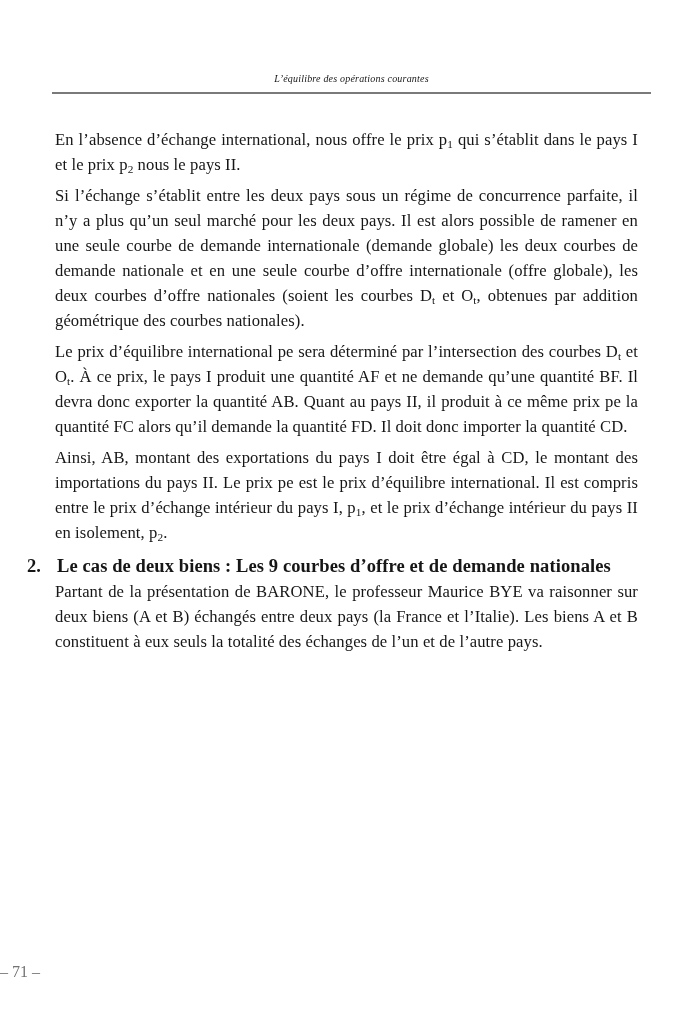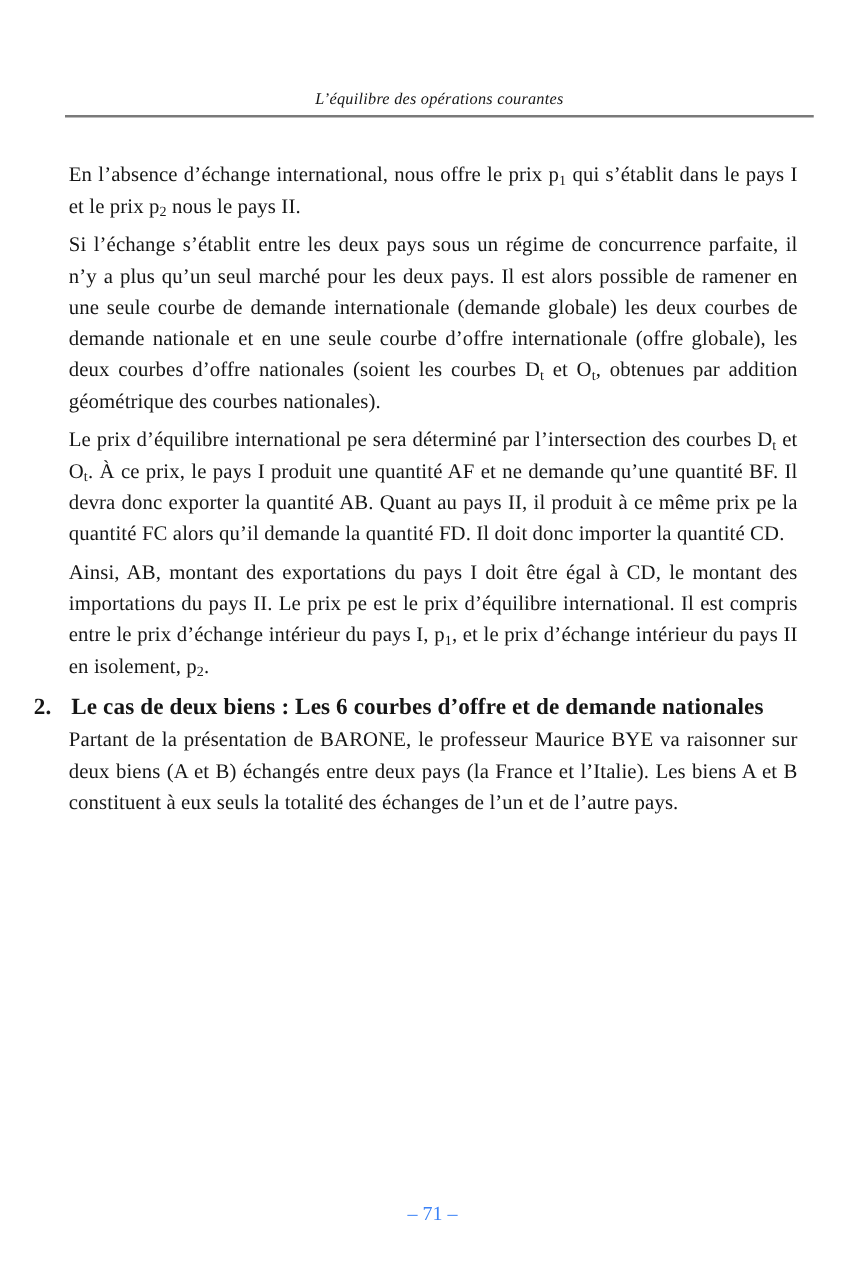--- a/index.html
+++ b/index.html
@@ -15,21 +15,21 @@
     color: #161616;
     font-family: "Liberation Serif", "DejaVu Serif", serif;
     overflow: hidden;
   }
   .running-head {
     margin: 69px 41px 0 52px;
   }
   .running-head-title {
     text-align: center;
     font-style: italic;
-    font-size: 13px;
+    font-size: 10px;
     line-height: 20px;
     letter-spacing: 0.2px;
   }
   .header-rule {
     margin-top: 3px;
     border: 0;
     border-top: 2.5px solid #7a7a7a;
     height: 0;
   }
   .body-text {
@@ -67,24 +67,24 @@
     line-height: 0;
     vertical-align: baseline;
     position: relative;
     top: 0.3em;
   }
   .page-footer {
     position: absolute;
     left: 0;
     right: 0;
     top: 961px;
-    text-align: center;
+    text-align: left;
     font-size: 16px;
     line-height: 22px;
-    color: #3b82f6;
+    color: #737373;
   }
 </style>
 </head>
 <body>
 
 <div class="page">
 
   <div class="running-head">
     <div class="running-head-title">L’équilibre des opérations courantes</div>
     <div class="header-rule"></div>
@@ -92,21 +92,21 @@
 
   <div class="body-text">
     <p class="para"><span>En l’absence d’échange international, nous offre le prix p</span><sub class="subscript">1</sub><span> qui s’établit dans le pays I et le prix p</span><sub class="subscript">2</sub><span> nous le pays II.</span></p>
     <p class="para"><span>Si l’échange s’établit entre les deux pays sous un régime de concurrence parfaite, il n’y a plus qu’un seul marché pour les deux pays. Il est alors possible de ramener en une seule courbe de demande internationale (demande globale) les deux courbes de demande nationale et en une seule courbe d’offre internationale (offre globale), les deux courbes d’offre nationales (soient les courbes D</span><sub class="subscript">t</sub><span> et O</span><sub class="subscript">t</sub><span>, obtenues par addition géométrique des courbes nationales).</span></p>
     <p class="para"><span>Le prix d’équilibre international pe sera déterminé par l’intersection des courbes D</span><sub class="subscript">t</sub><span> et O</span><sub class="subscript">t</sub><span>. À ce prix, le pays I produit une quantité AF et ne demande qu’une quantité BF. Il devra donc exporter la quantité AB. Quant au pays II, il produit à ce même prix pe la quantité FC alors qu’il demande la quantité FD. Il doit donc importer la quantité CD.</span></p>
     <p class="para"><span>Ainsi, AB, montant des exportations du pays I doit être égal à CD, le montant des importations du pays II. Le prix pe est le prix d’équilibre international. Il est compris entre le prix d’échange intérieur du pays I, p</span><sub class="subscript">1</sub><span>, et le prix d’échange intérieur du pays II en isolement, p</span><sub class="subscript">2</sub><span>.</span></p>
 
     <div class="section">
       <div class="section-heading">
         <span class="section-number">2.</span>
-        <span class="section-title">Le cas de deux biens : Les 6 courbes d’offre et de demande nationales</span>
+        <span class="section-title">Le cas de deux biens : Les 9 courbes d’offre et de demande nationales</span>
       </div>
       <p class="para"><span>Partant de la présentation de BARONE, le professeur Maurice BYE va raisonner sur deux biens (A et B) échangés entre deux pays (la France et l’Italie). Les biens A et B constituent à eux seuls la totalité des échanges de l’un et de l’autre pays.</span></p>
     </div>
   </div>
 
   <div class="page-footer">
     <span>– 71 –</span>
   </div>
 
 </div>

